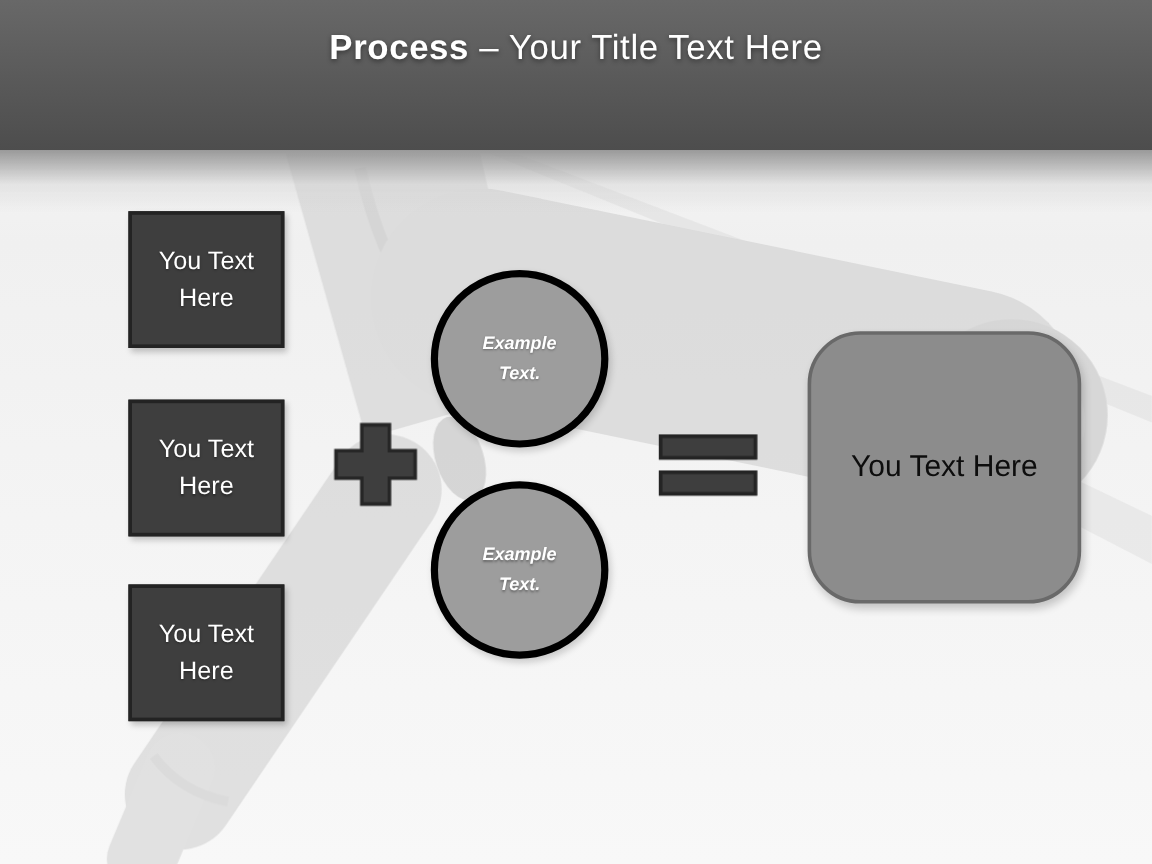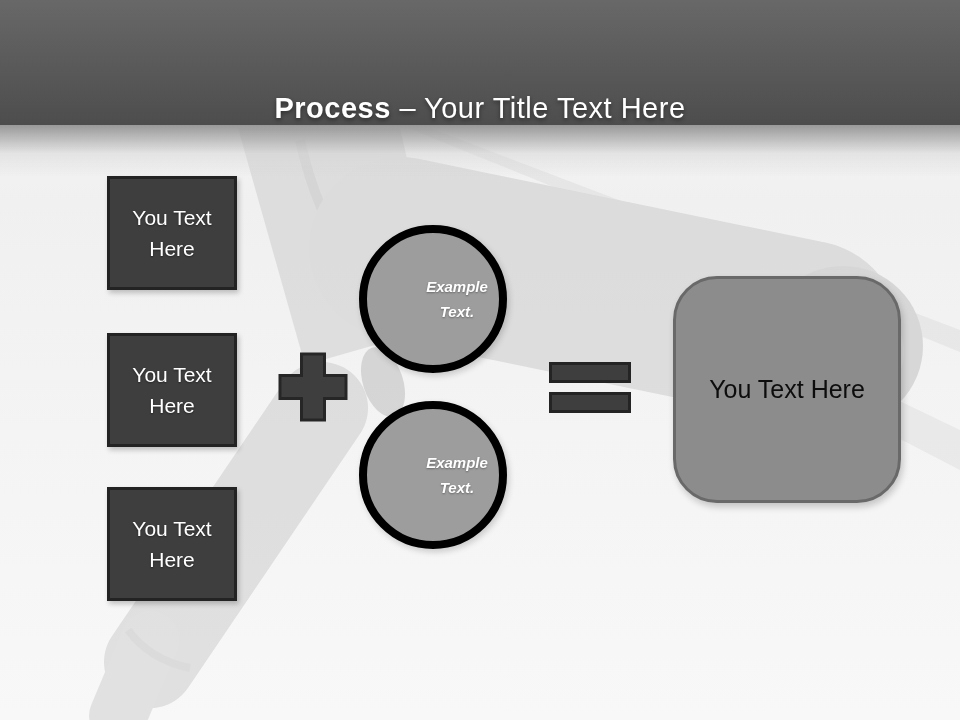--- a/index.html
+++ b/index.html
@@ -20,21 +20,21 @@
   
   .bg-art{position:absolute;left:0;top:0;width:960px;height:720px;}
   
   .header-fade{
     position:absolute;left:0;right:0;top:125px;height:52px;
     background:linear-gradient(180deg,rgba(148,148,148,.95) 0%,rgba(210,210,210,.45) 55%,rgba(240,240,240,0) 100%);
   }
   .header{
     position:absolute;left:0;right:0;top:0;height:125px;
     background:linear-gradient(180deg,#686868 0%,#595959 55%,#4d4d4d 100%);
-    display:flex;align-items:flex-end;justify-content:center;
+    display:flex;align-items:flex-start;justify-content:center;
   }
   .title{
     margin:24px 0 0 0;
     font-size:29px;font-weight:400;color:#ffffff;
     letter-spacing:.5px;white-space:pre-wrap;
     text-shadow:0 2px 4px rgba(0,0,0,.45);
   }
   .title .bold{font-weight:700;}
   
   .box{
@@ -44,22 +44,22 @@
     color:#ffffff;font-size:21px;line-height:1.5;
     box-shadow:2px 3px 5px rgba(0,0,0,.22);
   }
   .box span{display:block;width:104px;text-shadow:0 1px 2px rgba(0,0,0,.4);}
   .box1{top:176px;} .box2{top:333px;} .box3{top:487px;}
   
   .plus{position:absolute;left:278px;top:352px;}
   
   .circle{
     position:absolute;left:359px;width:148px;height:148px;border-radius:50%;
-    box-sizing:border-box;background:#9d9d9d;border:8px solid #000000;
-    display:flex;align-items:center;justify-content:flex-end;text-align:center;
+    box-sizing:border-box;background:#9d9d9d;border:6px solid #000000;
+    display:flex;align-items:center;justify-content:center;text-align:center;
     color:#ffffff;font-size:15px;font-weight:700;font-style:italic;line-height:1.7;
     box-shadow:2px 3px 6px rgba(0,0,0,.18);
   }
   .circle span{display:block;width:84px;text-shadow:0 1px 2px rgba(0,0,0,.35);}
   .c1{top:225px;} .c2{top:401px;}
   
   .equals{position:absolute;left:549px;top:362px;display:flex;flex-direction:column;gap:9px;}
   .equals .bar{
     width:82px;height:21px;box-sizing:border-box;
     background:#3e3e3e;border:3px solid #242424;

